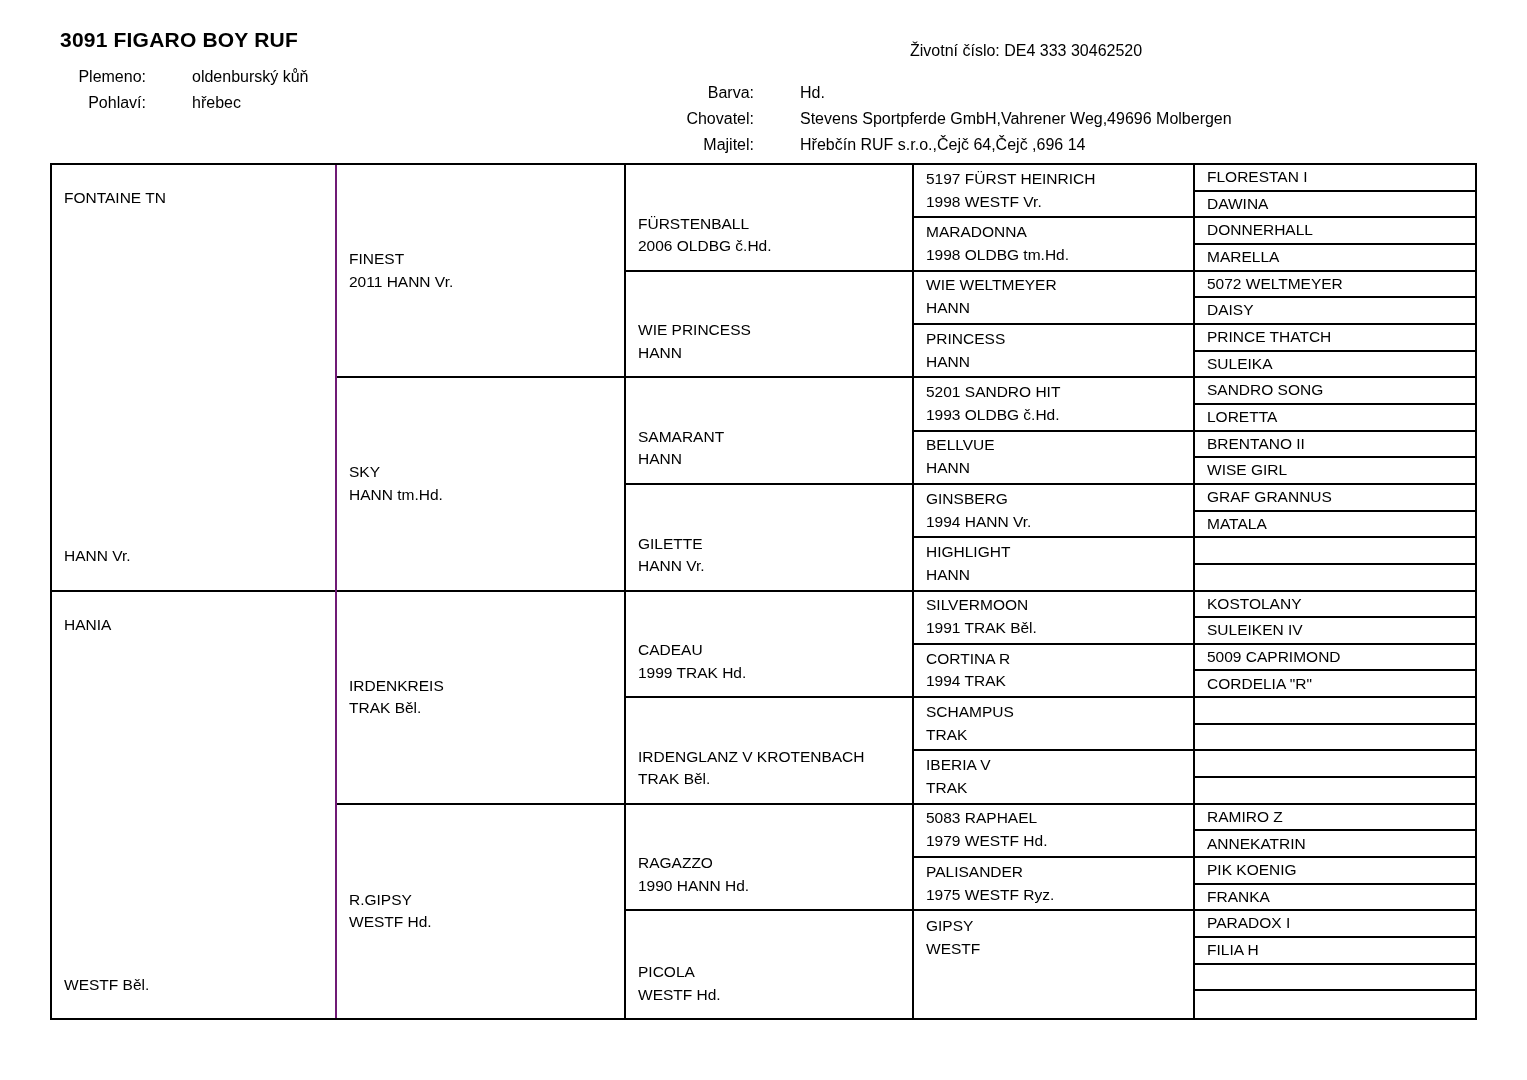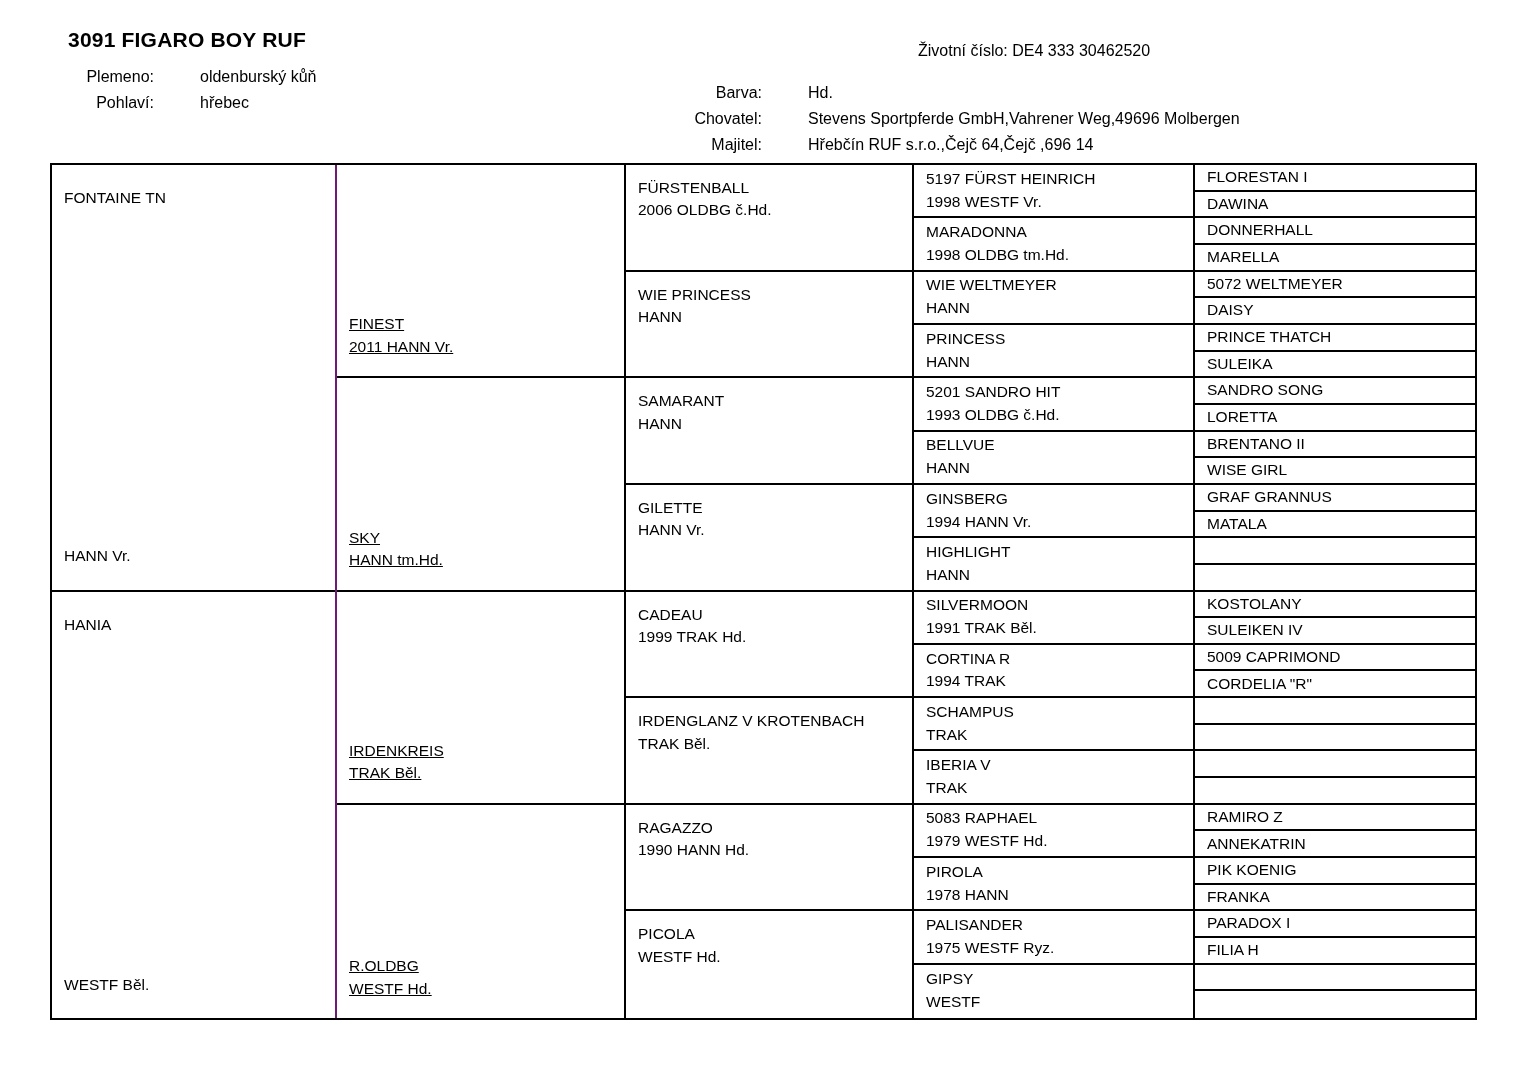--- a/index.html
+++ b/index.html
@@ -18,21 +18,21 @@
   .page {
     position: relative;
     width: 1527px;
     height: 1080px;
     box-sizing: border-box;
   }
 
   
   .header {
     position: absolute;
-    left: 68px;
+    left: 60px;
     top: 28px;
     width: 1420px;
   }
   .doc-title {
     font-size: 21px;
     font-weight: bold;
     letter-spacing: 0.2px;
     margin: 0 0 8px 0;
   }
   .life-number {
@@ -113,31 +113,30 @@
     padding-top: 22px;
     padding-bottom: 22px;
   }
   .g1 .nm { }
   .g1 .br { }
 
   .g2 {
     height: 25%;
     display: flex;
     flex-direction: column;
-    justify-content: flex-end;
+    justify-content: center;
     padding-top: 18px;
     padding-bottom: 18px;
-    text-decoration: underline;
   }
 
   .g3 {
     height: 12.5%;
     display: flex;
     flex-direction: column;
-    justify-content: flex-start;
+    justify-content: flex-end;
     padding-top: 12px;
     padding-bottom: 12px;
   }
 
   .g4 {
     height: 6.25%;
     display: flex;
     flex-direction: column;
     justify-content: center;
     gap: 2px;
@@ -213,21 +212,21 @@
       </div>
       <div class="cell g2 bb">
         <div class="nm">SKY</div>
         <div class="br">HANN tm.Hd.</div>
       </div>
       <div class="cell g2 bb">
         <div class="nm">IRDENKREIS</div>
         <div class="br">TRAK Běl.</div>
       </div>
       <div class="cell g2">
-        <div class="nm">R.OLDBG</div>
+        <div class="nm">R.GIPSY</div>
         <div class="br">WESTF Hd.</div>
       </div>
     </div>
 
     <div class="col col-3">
       <div class="cell g3 bb">
         <div class="nm">FÜRSTENBALL</div>
         <div class="br">2006 OLDBG č.Hd.</div>
       </div>
       <div class="cell g3 bb">
@@ -305,24 +304,20 @@
         <div class="ln">SCHAMPUS</div>
         <div class="ln">TRAK</div>
       </div>
       <div class="cell g4 bb">
         <div class="ln">IBERIA V</div>
         <div class="ln">TRAK</div>
       </div>
       <div class="cell g4 bb">
         <div class="ln">5083 RAPHAEL</div>
         <div class="ln">1979 WESTF Hd.</div>
-      </div>
-      <div class="cell g4 bb">
-        <div class="ln">PIROLA</div>
-        <div class="ln">1978 HANN</div>
       </div>
       <div class="cell g4 bb">
         <div class="ln">PALISANDER</div>
         <div class="ln">1975 WESTF Ryz.</div>
       </div>
       <div class="cell g4">
         <div class="ln">GIPSY</div>
         <div class="ln">WESTF</div>
       </div>
     </div>

